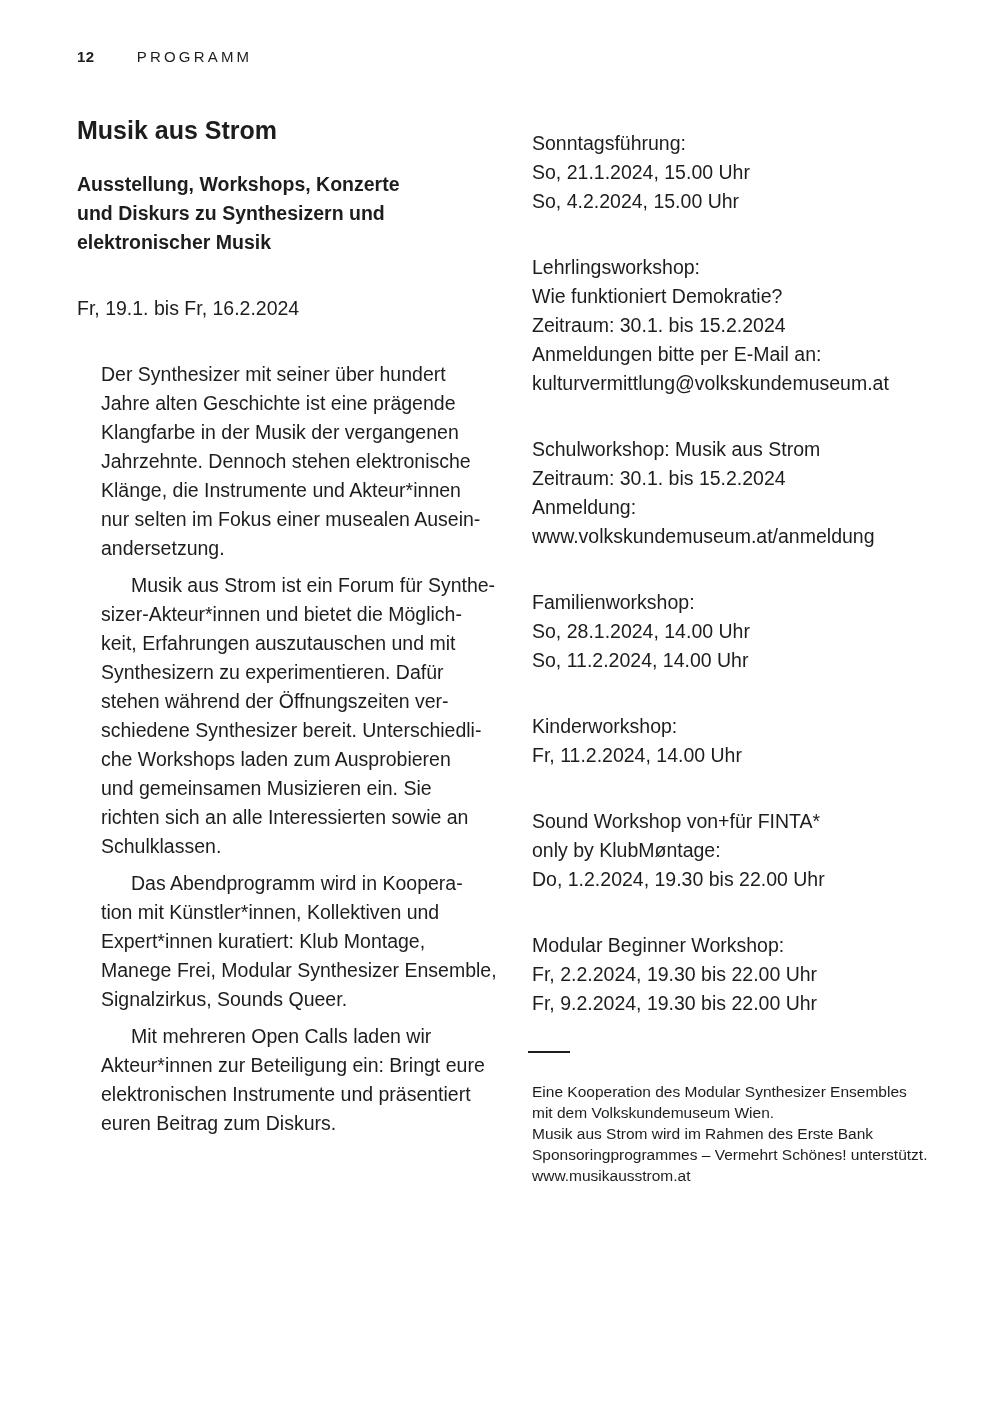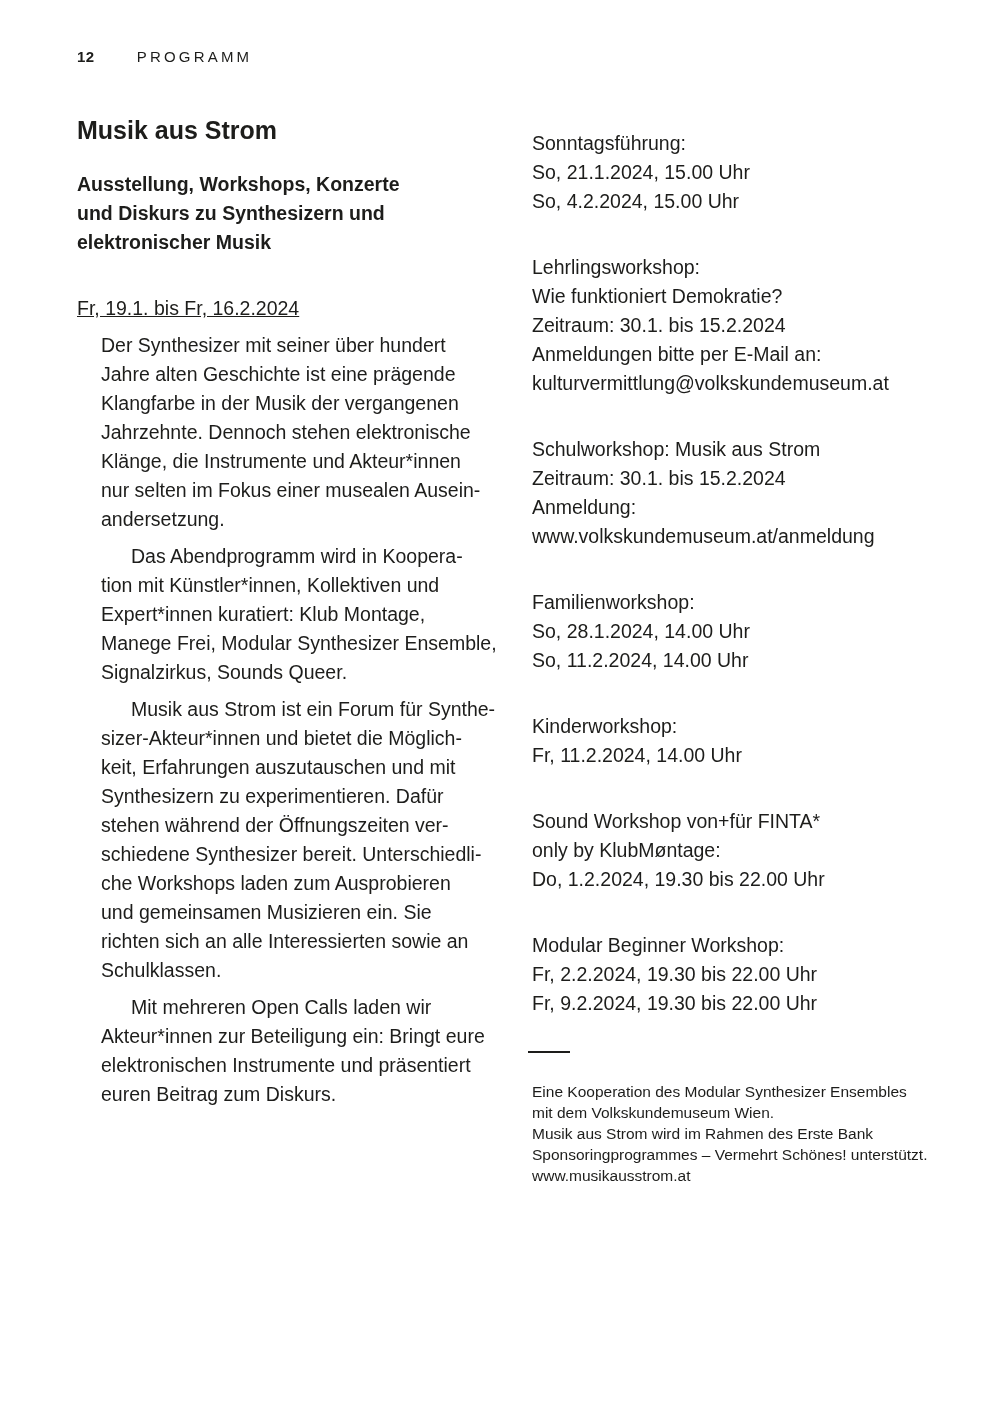--- a/index.html
+++ b/index.html
@@ -37,21 +37,21 @@
   .subtitle {
     font-size: 19.5px;
     font-weight: bold;
     line-height: 29px;
     white-space: pre-line;
     margin-bottom: 29px;
   }
   .date {
     font-size: 19.5px;
     line-height: 29px;
-    text-decoration: underline;
+    margin-bottom: 29px;
   }
   .body-par {
     font-size: 19.5px;
     line-height: 29px;
     white-space: pre-line;
     margin-left: 24px;
   }
   .indent { text-indent: 30px; }
 
   .event {
@@ -88,35 +88,35 @@
 und Diskurs zu Synthesizern und
 elektronischer Musik</h2>
       <p class="date">Fr, 19.1. bis Fr, 16.2.2024</p>
       <p class="body-par">Der Synthesizer mit seiner über hundert
 Jahre alten Geschichte ist eine prägende
 Klangfarbe in der Musik der vergangenen
 Jahrzehnte. Dennoch stehen elektronische
 Klänge, die Instrumente und Akteur*innen
 nur selten im Fokus einer musealen Ausein-
 andersetzung.</p>
-      <p class="body-par indent">Das Abendprogramm wird in Koopera-
-tion mit Künstler*innen, Kollektiven und
-Expert*innen kuratiert: Klub Montage,
-Manege Frei, Modular Synthesizer Ensemble,
-Signalzirkus, Sounds Queer.</p>
       <p class="body-par indent">Musik aus Strom ist ein Forum für Synthe-
 sizer-Akteur*innen und bietet die Möglich-
 keit, Erfahrungen auszutauschen und mit
 Synthesizern zu experimentieren. Dafür
 stehen während der Öffnungszeiten ver-
 schiedene Synthesizer bereit. Unterschiedli-
 che Workshops laden zum Ausprobieren
 und gemeinsamen Musizieren ein. Sie
 richten sich an alle Interessierten sowie an
 Schulklassen.</p>
+      <p class="body-par indent">Das Abendprogramm wird in Koopera-
+tion mit Künstler*innen, Kollektiven und
+Expert*innen kuratiert: Klub Montage,
+Manege Frei, Modular Synthesizer Ensemble,
+Signalzirkus, Sounds Queer.</p>
       <p class="body-par indent">Mit mehreren Open Calls laden wir
 Akteur*innen zur Beteiligung ein: Bringt eure
 elektronischen Instrumente und präsentiert
 euren Beitrag zum Diskurs.</p>
     </section>
 
     <section class="col col-right">
       <p class="event">Sonntagsführung:
 So, 21.1.2024, 15.00 Uhr
 So, 4.2.2024, 15.00 Uhr</p>

